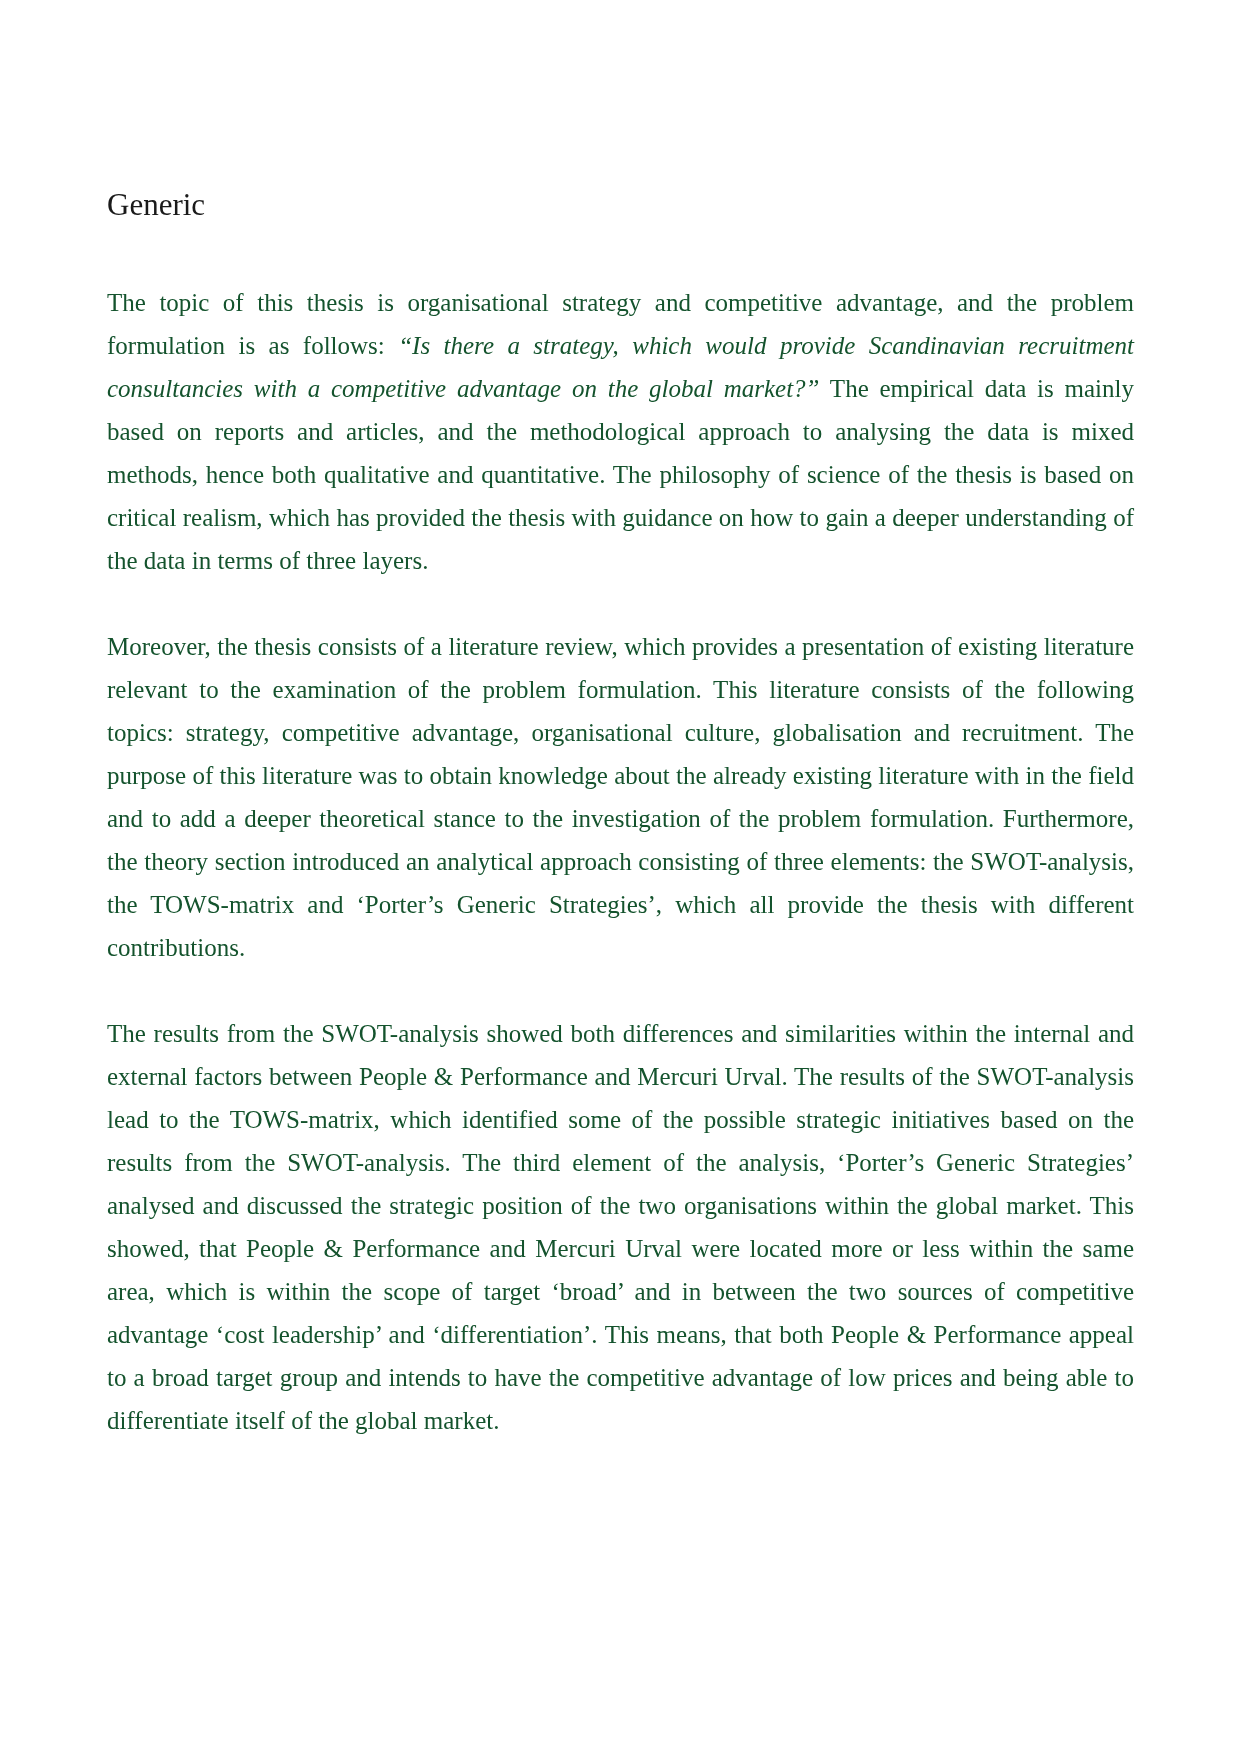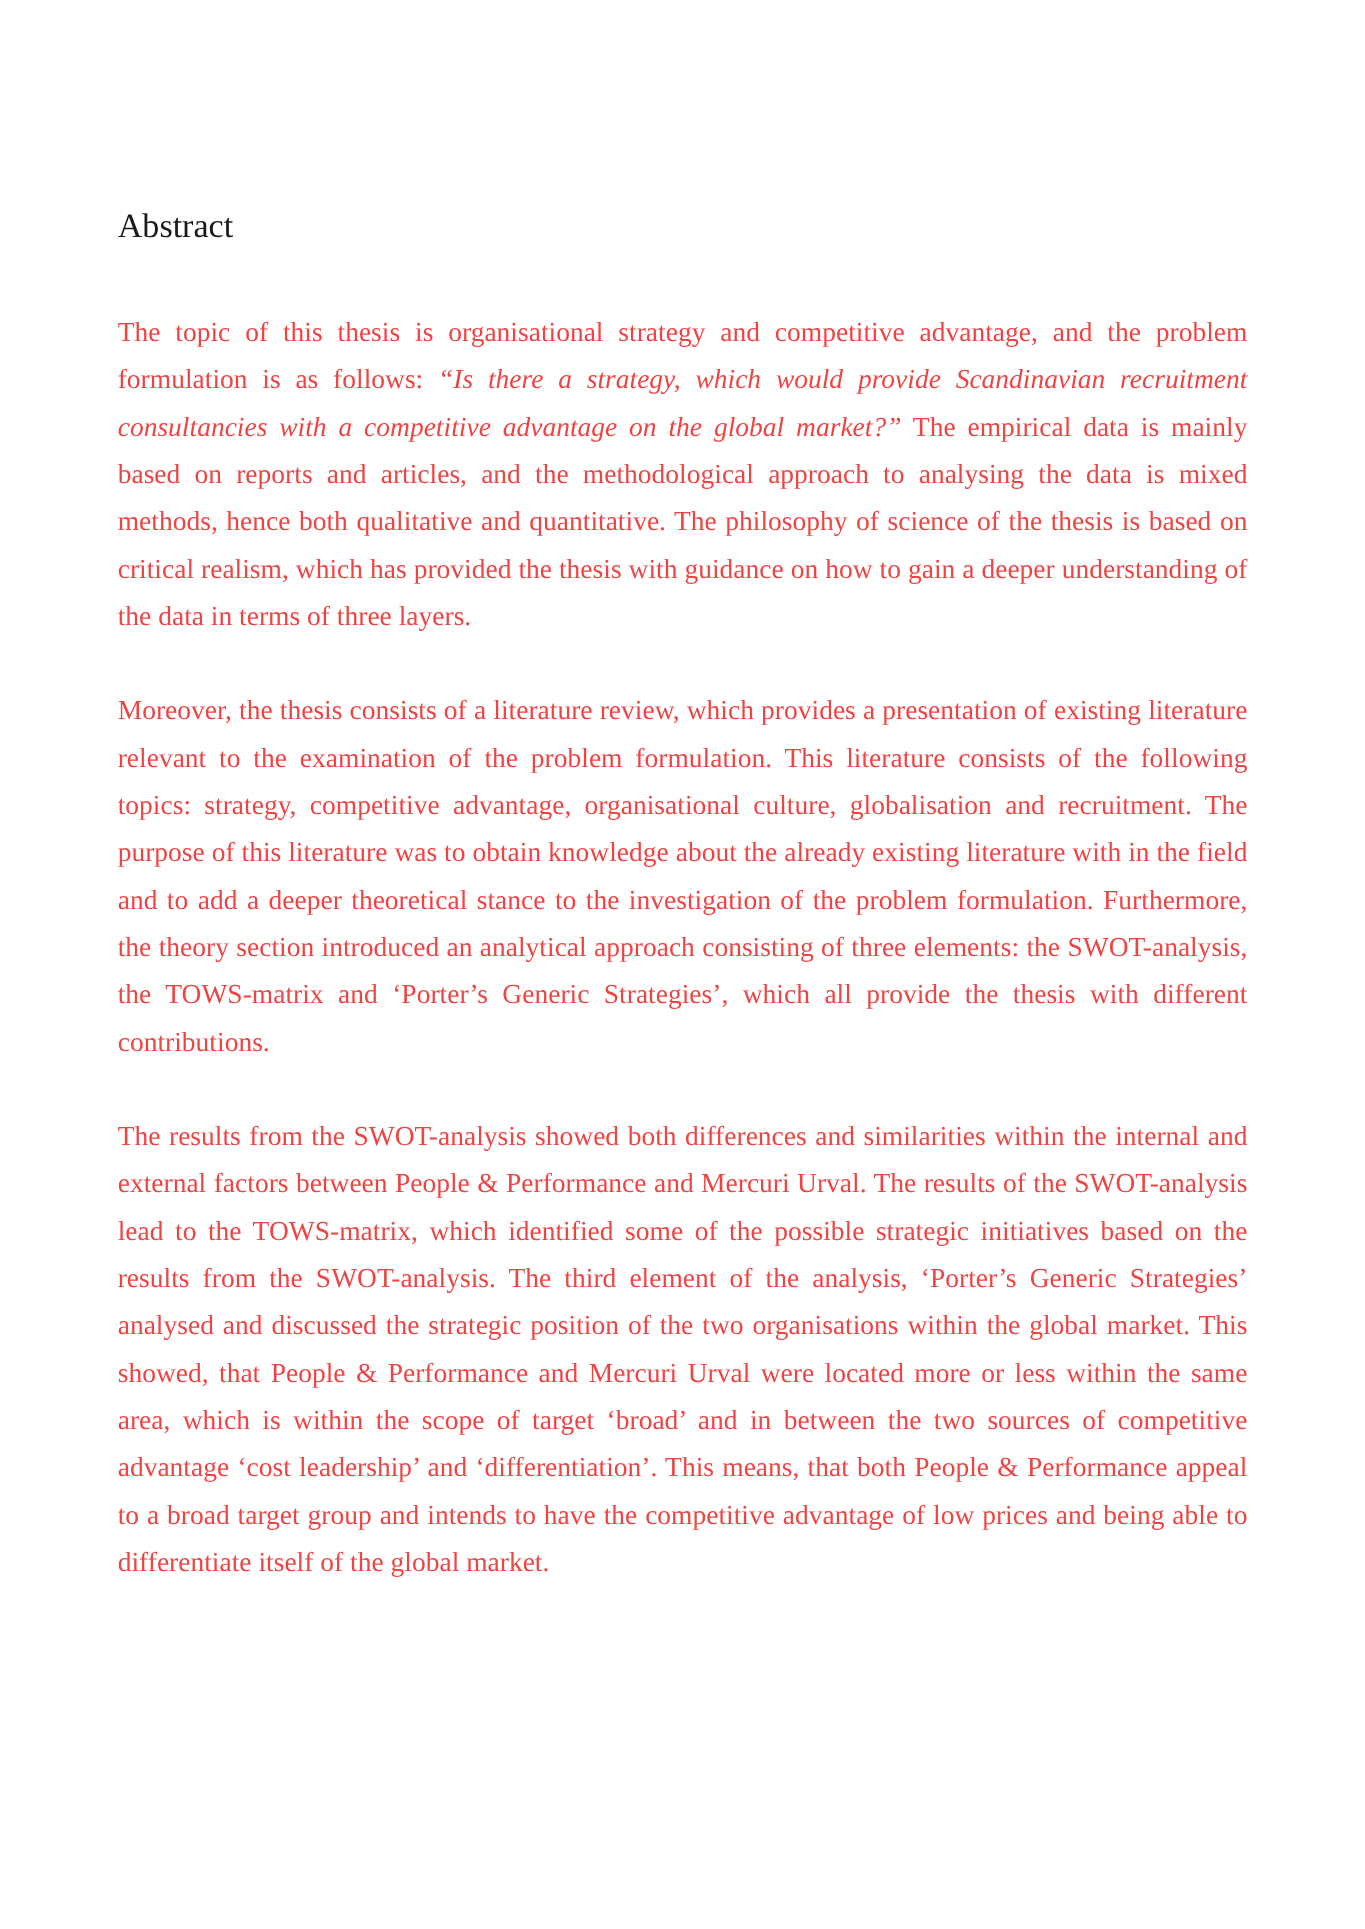--- a/index.html
+++ b/index.html
@@ -26,28 +26,28 @@
     font-weight: 400;
     line-height: 1.2;
     margin: 0 0 58px 0;
     color: #1a1a1a;
   }
   .doc-body p {
     font-size: 25px;
     line-height: 43px;
     text-align: justify;
     margin: 0 0 43px 0;
-    color: #ef4444;
+    color: #14532d;
   }
   .seg-normal { font-style: normal; }
   .seg-italic { font-style: italic; }
 </style>
 </head>
 <body>
 
 <div class="page">
-  <h1 class="doc-title">Abstract</h1>
+  <h1 class="doc-title">Generic</h1>
   <div class="doc-body" id="abstract-body">
       <p><span class="seg-normal">The topic of this thesis is organisational strategy and competitive advantage, and the problem formulation is as follows: </span><span class="seg-italic">“Is there a strategy, which would provide Scandinavian recruitment consultancies with a competitive advantage on the global market?”</span><span class="seg-normal"> The empirical data is mainly based on reports and articles, and the methodological approach to analysing the data is mixed methods, hence both qualitative and quantitative. The philosophy of science of the thesis is based on critical realism, which has provided the thesis with guidance on how to gain a deeper understanding of the data in terms of three layers.</span></p>
       <p><span class="seg-normal">Moreover, the thesis consists of a literature review, which provides a presentation of existing literature relevant to the examination of the problem formulation. This literature consists of the following topics: strategy, competitive advantage, organisational culture, globalisation and recruitment. The purpose of this literature was to obtain knowledge about the already existing literature with in the field and to add a deeper theoretical stance to the investigation of the problem formulation. Furthermore, the theory section introduced an analytical approach consisting of three elements: the SWOT-analysis, the TOWS-matrix and ‘Porter’s Generic Strategies’, which all provide the thesis with different contributions.</span></p>
       <p><span class="seg-normal">The results from the SWOT-analysis showed both differences and similarities within the internal and external factors between People &amp; Performance and Mercuri Urval. The results of the SWOT-analysis lead to the TOWS-matrix, which identified some of the possible strategic initiatives based on the results from the SWOT-analysis. The third element of the analysis, ‘Porter’s Generic Strategies’ analysed and discussed the strategic position of the two organisations within the global market. This showed, that People &amp; Performance and Mercuri Urval were located more or less within the same area, which is within the scope of target ‘broad’ and in between the two sources of competitive advantage ‘cost leadership’ and ‘differentiation’. This means, that both People &amp; Performance appeal to a broad target group and intends to have the competitive advantage of low prices and being able to differentiate itself of the global market.</span></p>
     </div>
 </div>
 
 </body></html>

